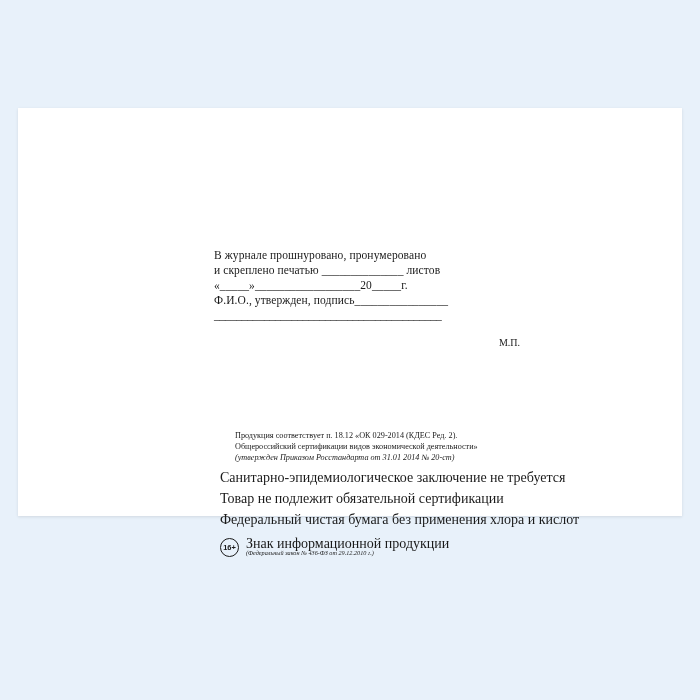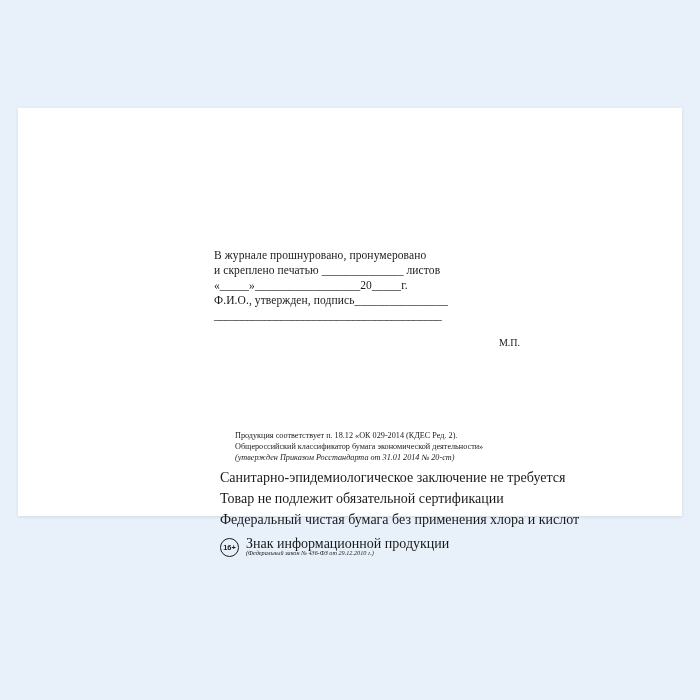--- a/index.html
+++ b/index.html
@@ -116,21 +116,21 @@
       <div class="line">В журнале прошнуровано, пронумеровано</div>
       <div class="line">и скреплено печатью ______________ листов</div>
       <div class="line">«_____»__________________20_____г.</div>
       <div class="line">Ф.И.О., утвержден, подпись________________</div>
       <div class="line rule-line">_________________________________________</div>
       <div class="mp">М.П.</div>
     </div>
 
     <div class="block-footer">
       <div class="f-line">Продукция соответствует п. 18.12 «ОК 029-2014 (КДЕС Ред. 2).</div>
-      <div class="f-line">Общероссийский классификатор бумага экономической деятельности»</div>
+      <div class="f-line">Общероссийский сертификации видов экономической деятельности»</div>
       <div class="f-line italic">(утвержден Приказом Росстандарта от 31.01 2014 № 20-ст)</div>
 
       <div class="f-para">Санитарно-эпидемиологическое заключение не требуется</div>
       <div class="f-para">Товар не подлежит обязательной сертификации</div>
       <div class="f-para">Федеральный чистая бумага без применения хлора и кислот</div>
 
       <div class="mark-row">
         <div class="age-badge">16+</div>
         <div class="mark-text">
           <div class="mark-title">Знак информационной продукции</div>

